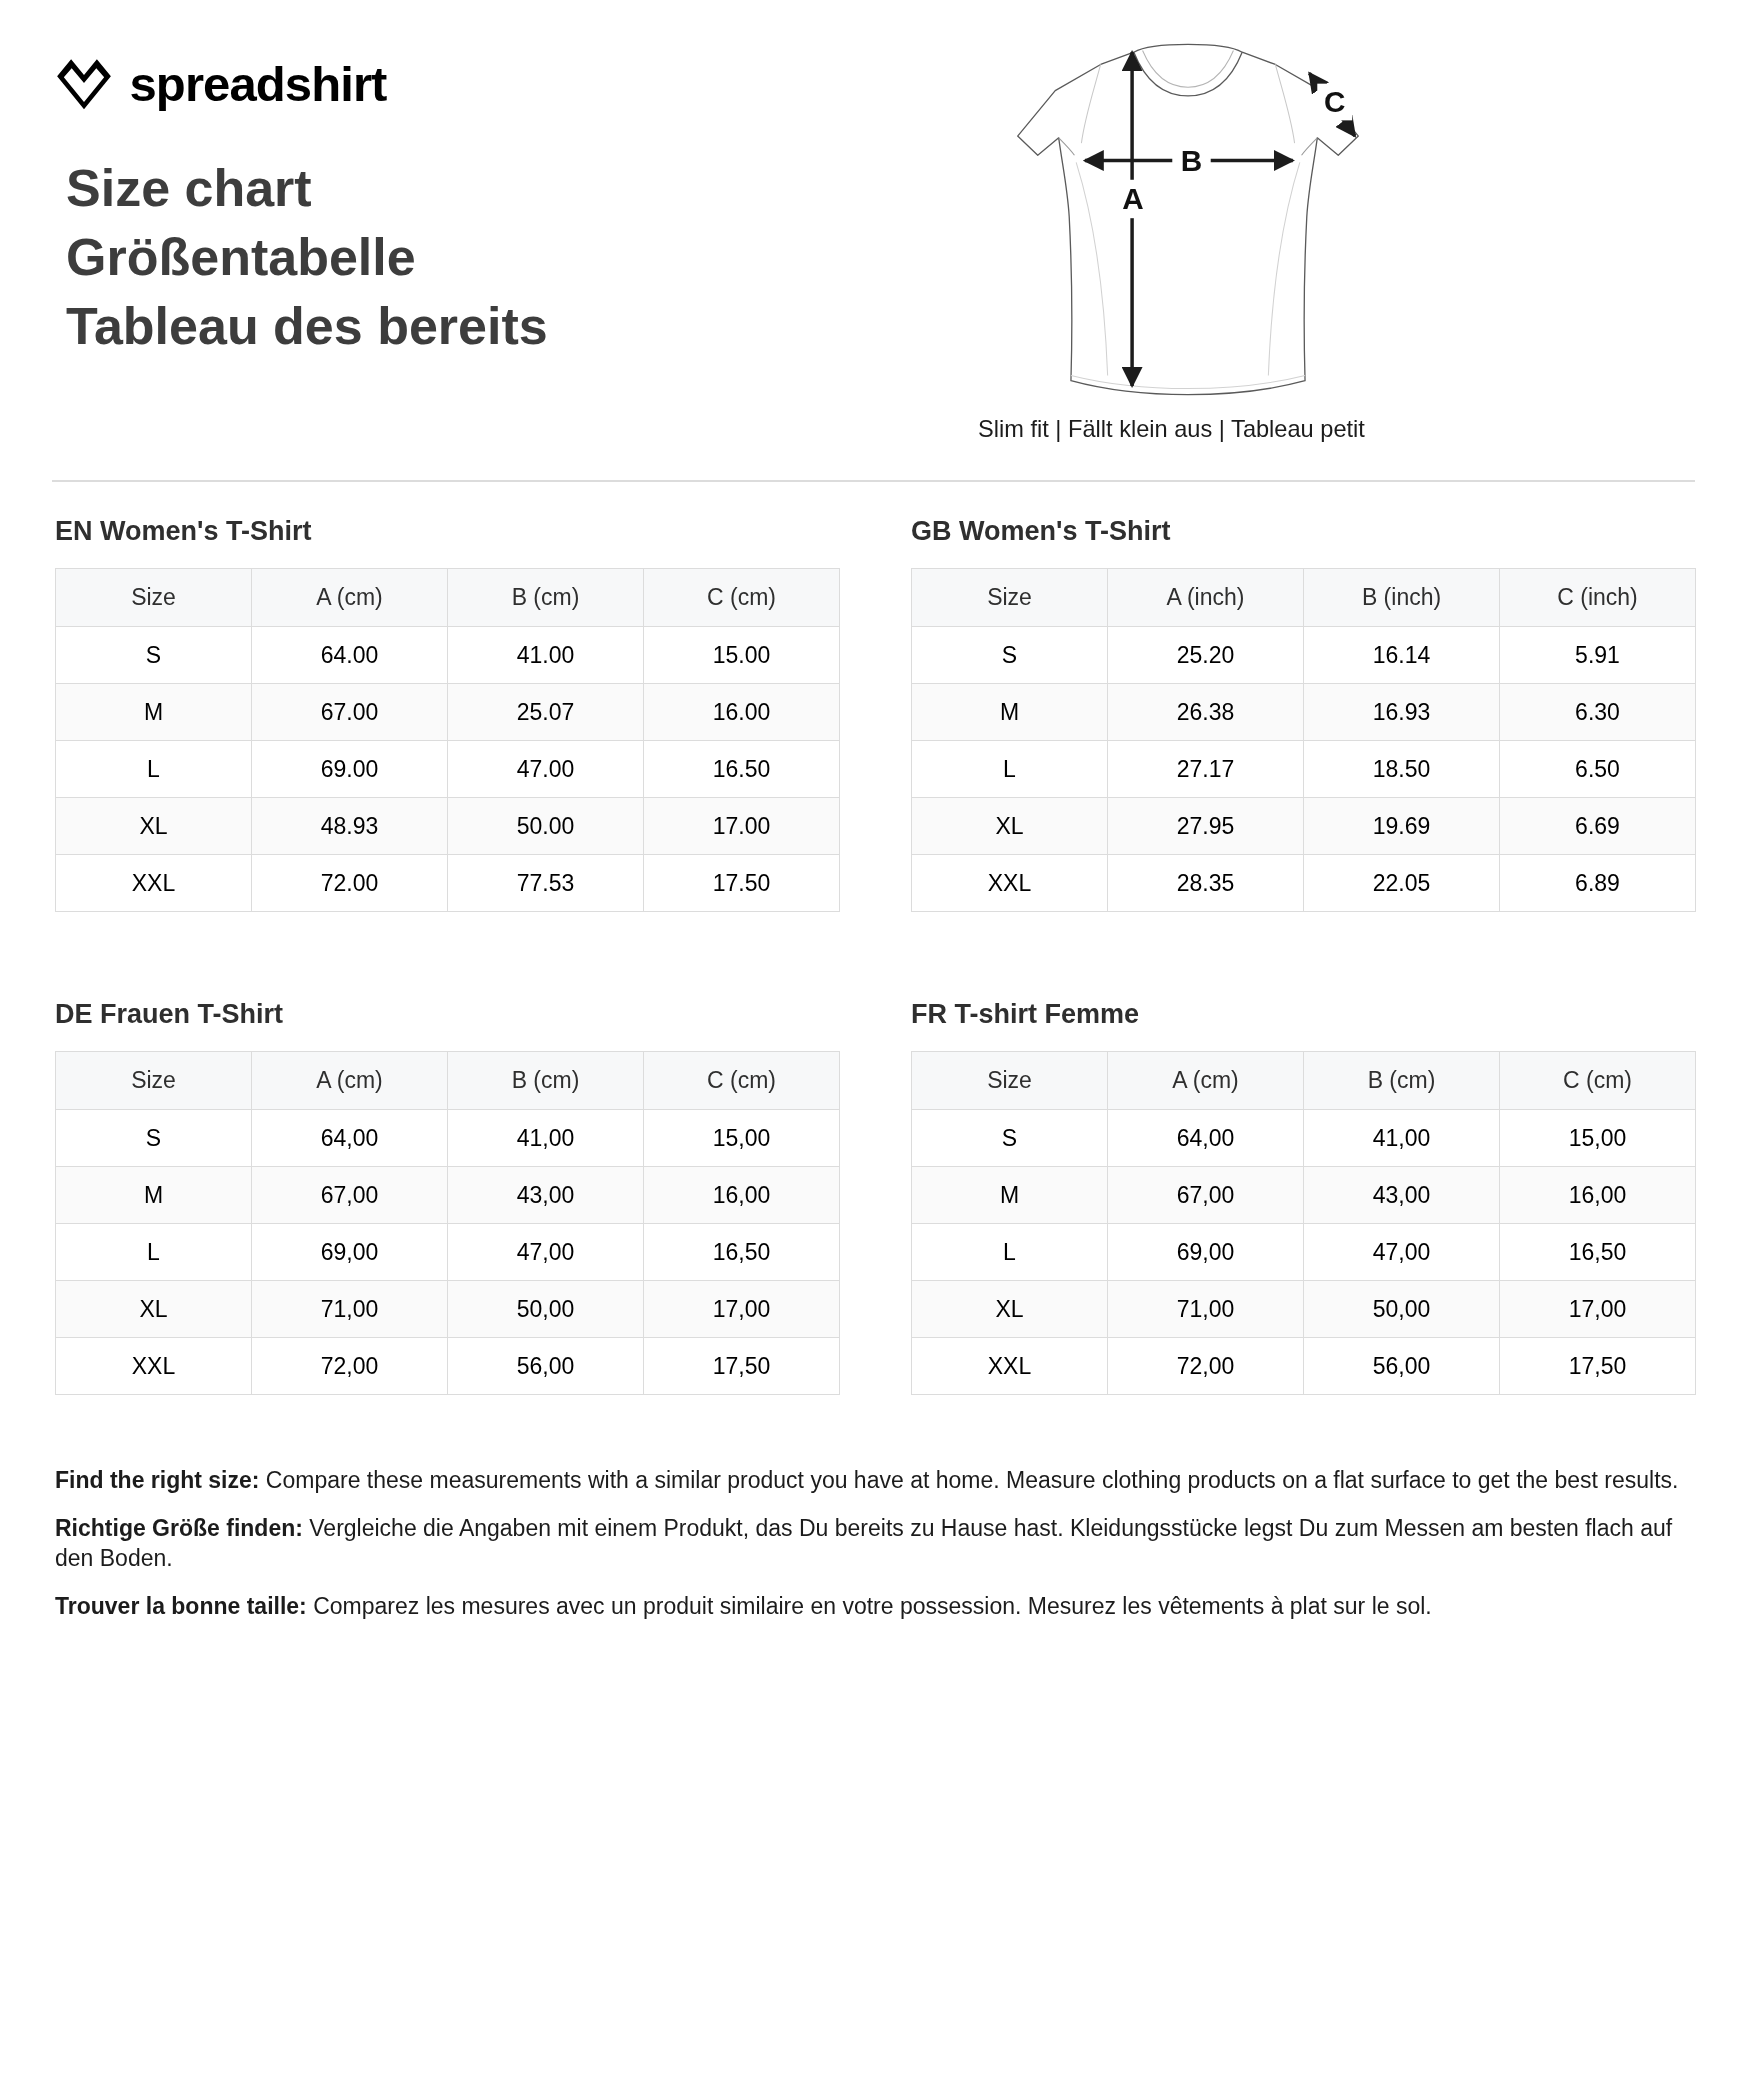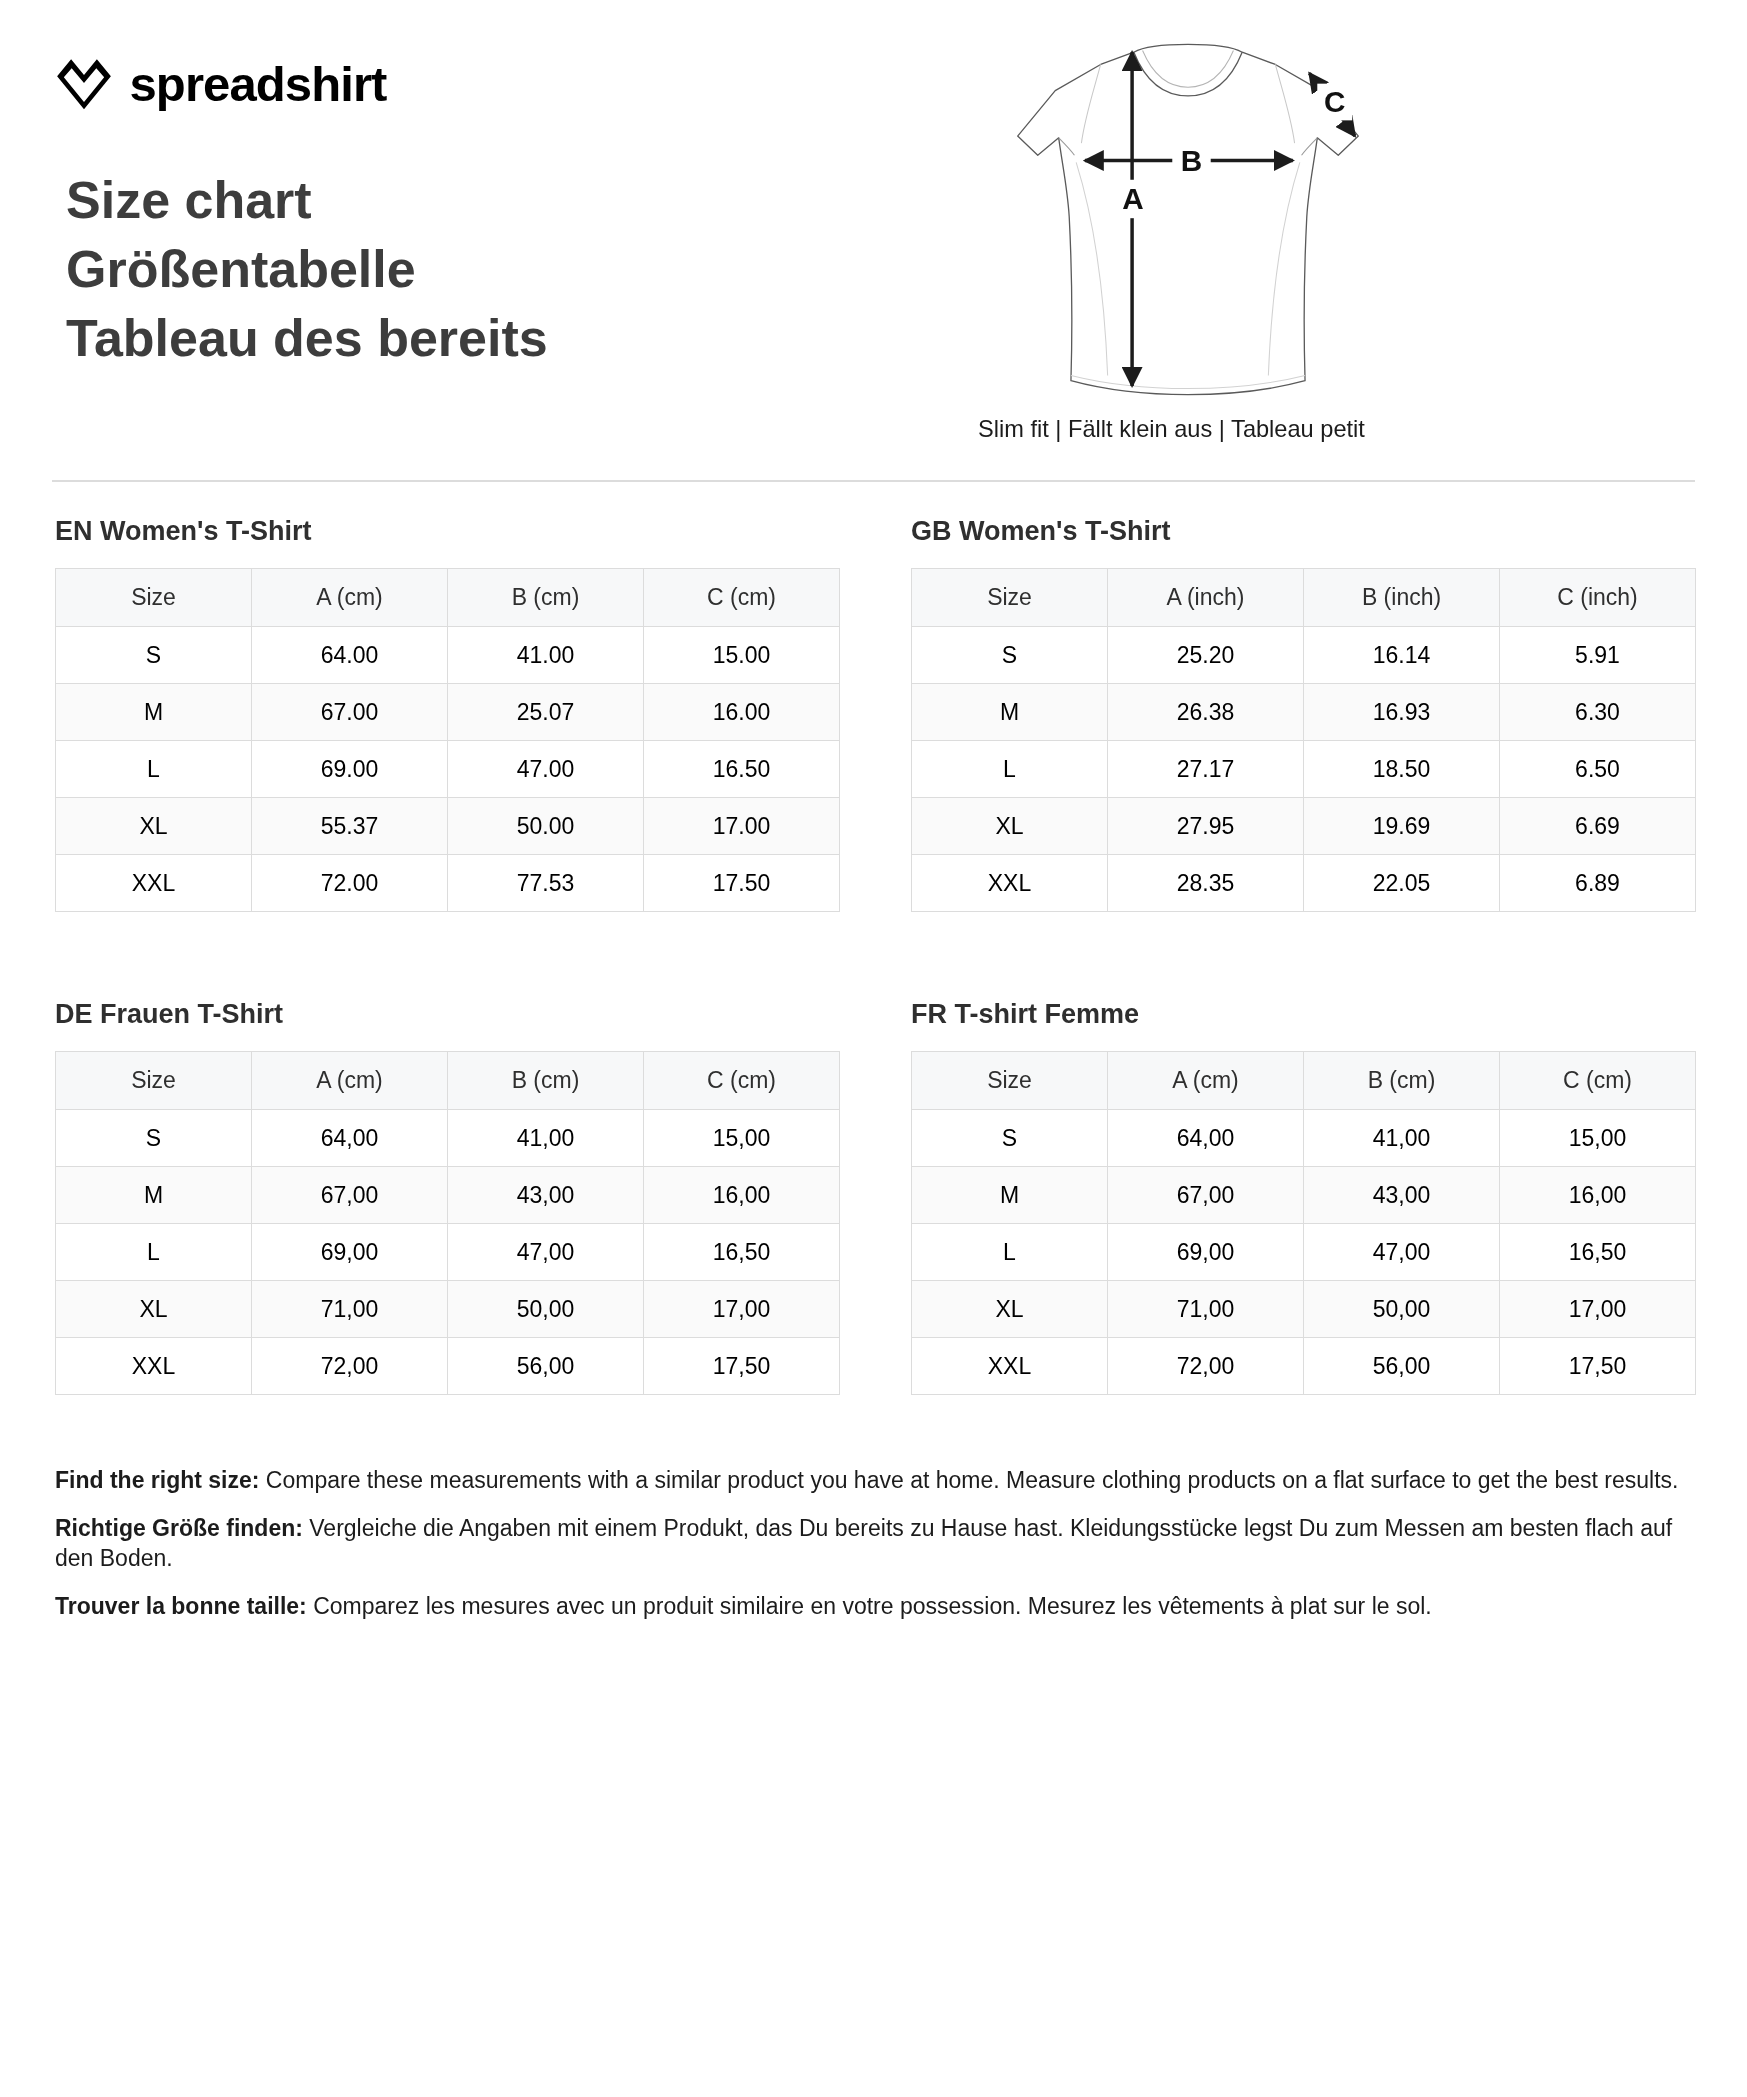--- a/index.html
+++ b/index.html
@@ -33,21 +33,21 @@
   #brand-word {
     font-size: 49px;
     font-weight: 700;
     letter-spacing: -0.9px;
     color: #000000;
     line-height: 1;
   }
 
   #doc-titles {
     position: absolute;
-    left: 66px; top: 166px;
+    left: 66px; top: 154px;
     color: #3d3d3d;
   }
   #doc-titles .t-line {
     font-size: 52px;
     font-weight: 700;
     line-height: 1.33;
     white-space: nowrap;
   }
 
   
@@ -254,21 +254,21 @@
             <td>16.00</td>
           </tr>
           <tr>
             <td>L</td>
             <td>69.00</td>
             <td>47.00</td>
             <td>16.50</td>
           </tr>
           <tr>
             <td>XL</td>
-            <td>55.37</td>
+            <td>48.93</td>
             <td>50.00</td>
             <td>17.00</td>
           </tr>
           <tr>
             <td>XXL</td>
             <td>72.00</td>
             <td>77.53</td>
             <td>17.50</td>
           </tr>
         </tbody>

